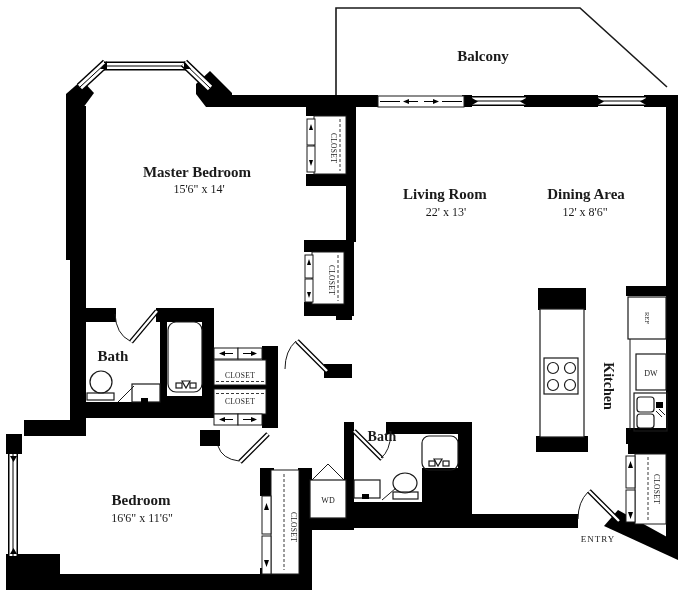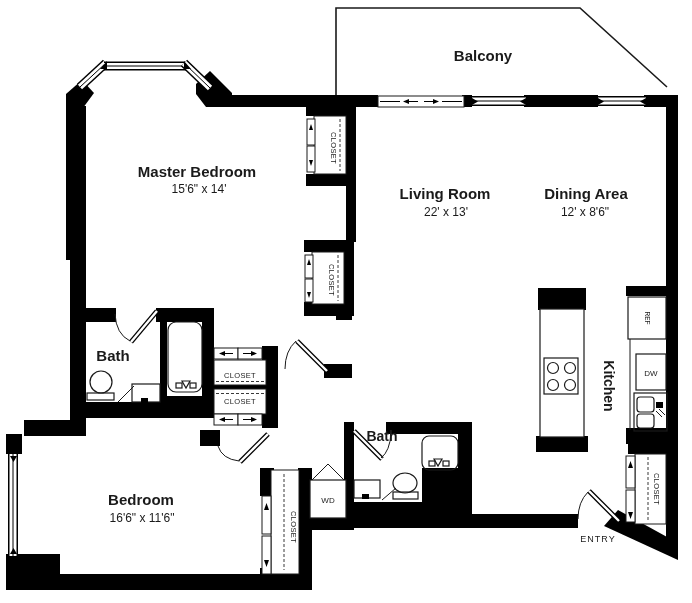--- a/index.html
+++ b/index.html
@@ -1,16 +1,16 @@
 <!DOCTYPE html>
 <html><head>
 <meta charset="utf-8">
 <style>
   html,body{margin:0;padding:0;background:#ffffff;}
-  .plan{width:692px;height:603px;position:relative;background:#fff;font-family:Liberation Sans, sans-serif;overflow:hidden;}
+  .plan{width:692px;height:603px;position:relative;background:#fff;font-family:Liberation Serif, serif;overflow:hidden;}
   svg{display:block;}
   text{fill:#1a1a1a;text-anchor:middle;}
   .room-label{font-weight:700;font-size:15px;}
   .room-label-sm{font-weight:700;font-size:14px;}
   .room-dims{font-size:12px;font-weight:400;}
   .tiny-label{font-size:7.5px;letter-spacing:.3px;}
   .appl-label{font-size:8px;}
   .entry-label{font-size:9px;letter-spacing:1px;}
   .wall{fill:#000;stroke:none;}
   .box{fill:#fff;stroke:#1a1a1a;stroke-width:1.2;}

